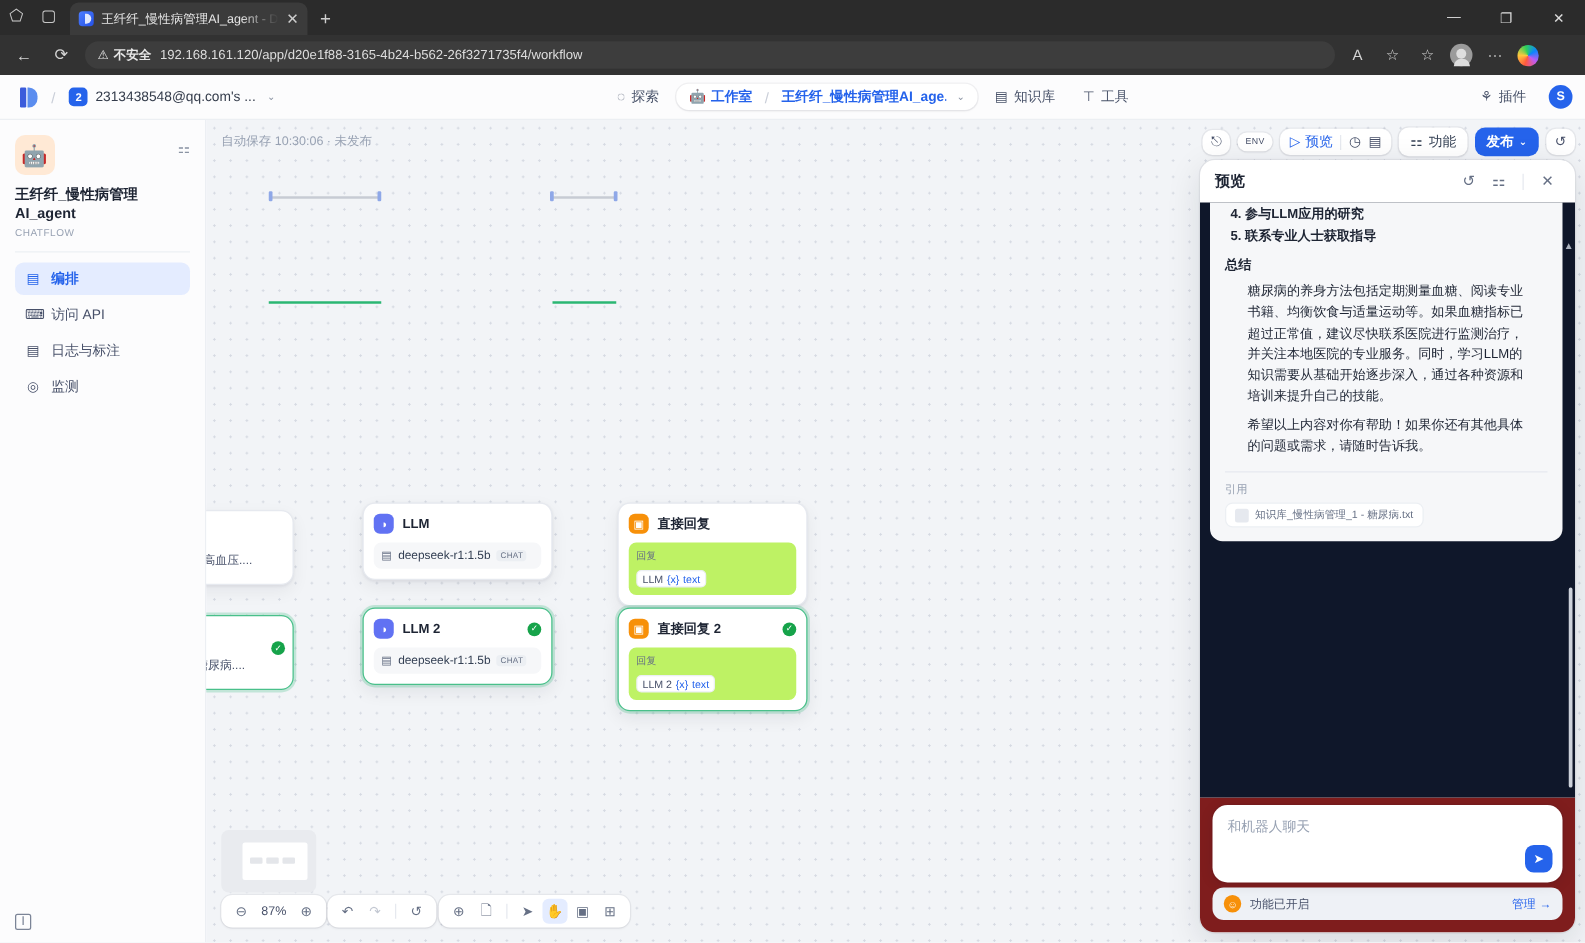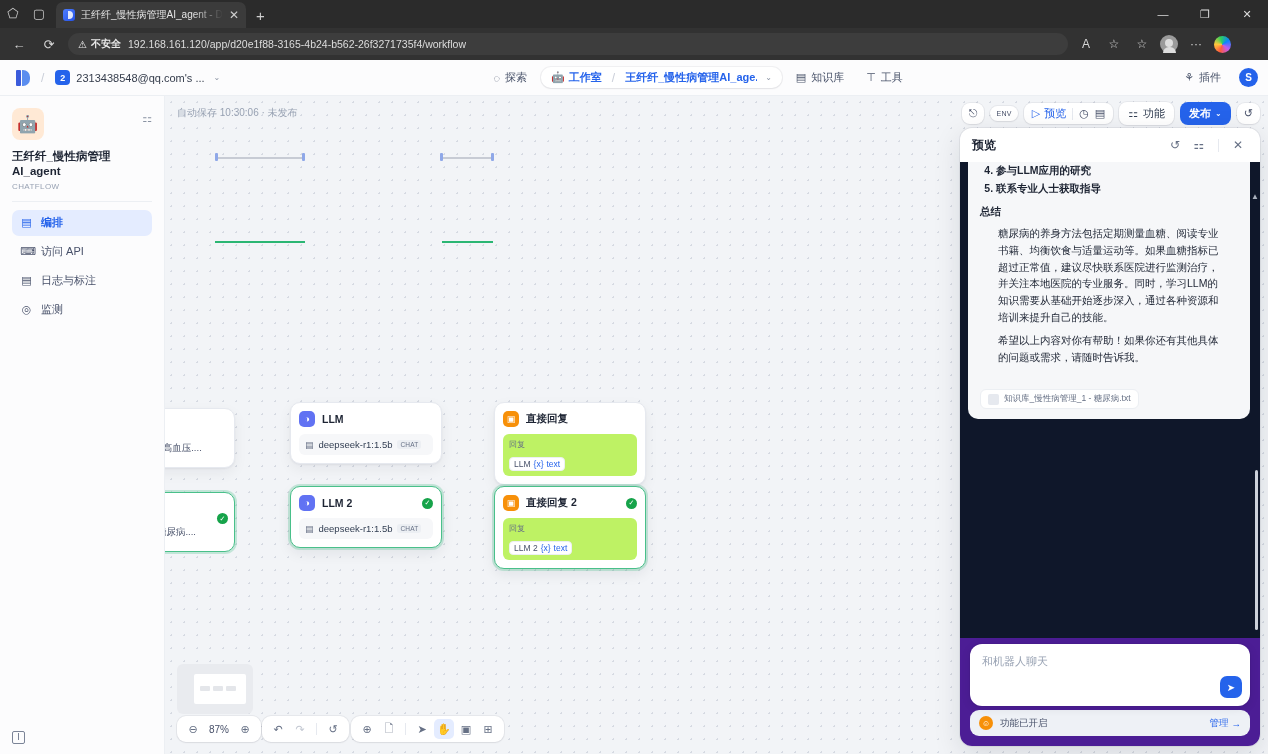--- a/index.html
+++ b/index.html
@@ -231,32 +231,32 @@
   }
   .md h3{ font-size:10.5px; color:#1d2433; margin:9px 0 5px 0; }
   .md ol{ margin:0 0 0 16px; }
   .md li{ font-size:10.5px; color:#1d2433; font-weight:bold; margin-bottom:4px; }
   .md ul{ margin:4px 0 8px 16px; }
   .md ul li{ font-weight:normal; line-height:1.55; color:#1d2433; }
   .md p{ font-size:10.5px; color:#1d2433; line-height:1.6; margin:6px 18px; }
   .cite-label{ font-size:9px; color:#98a2b3; margin-top:12px; border-top:1px solid #e6e9ef; padding-top:7px;}
   .cite-chip{
     display:inline-flex; align-items:center; gap:5px; background:#fff;
-    border:1px solid #eceff3; border-radius:6px; padding:3px 7px; margin-top:18px;
+    border:1px solid #eceff3; border-radius:6px; padding:3px 7px; margin-top:4px;
   }
   .cite-ic{ width:11px;height:11px;background:#e6e9ef;border-radius:2px; }
   .cite-name{ font-size:8.5px; color:#667085; }
 
   .pv-scroll{
     position:absolute; right:2px; top:30px; bottom:8px; width:5px;
   }
   .pv-scroll .thumb{ position:absolute; right:0; bottom:0; width:3px; height:160px; background:#cdd2db; border-radius:2px;}
   .pv-scroll .arrow{ position:absolute; right:-1px; top:0; font-size:8px; color:#aab1bd; }
 
-  .pv-foot{ flex:none; padding:6px 10px 10px 10px; background:#4c1d95; }
+  .pv-foot{ flex:none; padding:6px 10px 10px 10px; background:#7f1d1d; }
   .composer{
     background:#fff; border-radius:12px; height:62px; position:relative;
     box-shadow:0 2px 10px rgba(16,24,40,.10), 0 0 0 1px rgba(16,24,40,.05);
     padding:10px 12px;
   }
   .composer .ph{ font-size:11px; color:#98a2b3; }
   .send-btn{
     position:absolute; right:8px; bottom:8px; width:22px; height:22px; border-radius:7px;
     background:#2563eb; color:#fff; display:flex; align-items:center; justify-content:center; font-size:10px;
   }
@@ -526,20 +526,21 @@
           <div class="msg">
             <div class="md">
               <ol start="4">
                 <li>参与LLM应用的研究</li>
                 <li>联系专业人士获取指导</li>
               </ol>
               <h3>总结</h3>
               <p>糖尿病的养身方法包括定期测量血糖、阅读专业书籍、均衡饮食与适量运动等。如果血糖指标已超过正常值，建议尽快联系医院进行监测治疗，并关注本地医院的专业服务。同时，学习LLM的知识需要从基础开始逐步深入，通过各种资源和培训来提升自己的技能。</p>
               <p>希望以上内容对你有帮助！如果你还有其他具体的问题或需求，请随时告诉我。</p>
             </div>
+            <div class="cite-label">引用</div>
             <div class="cite-chip">
               <span class="cite-ic"></span>
               <span class="cite-name">知识库_慢性病管理_1 - 糖尿病.txt</span>
             </div>
           </div>
           <div class="pv-scroll">
             <div class="arrow">▲</div>
             <div class="thumb"></div>
           </div>
         </div>

